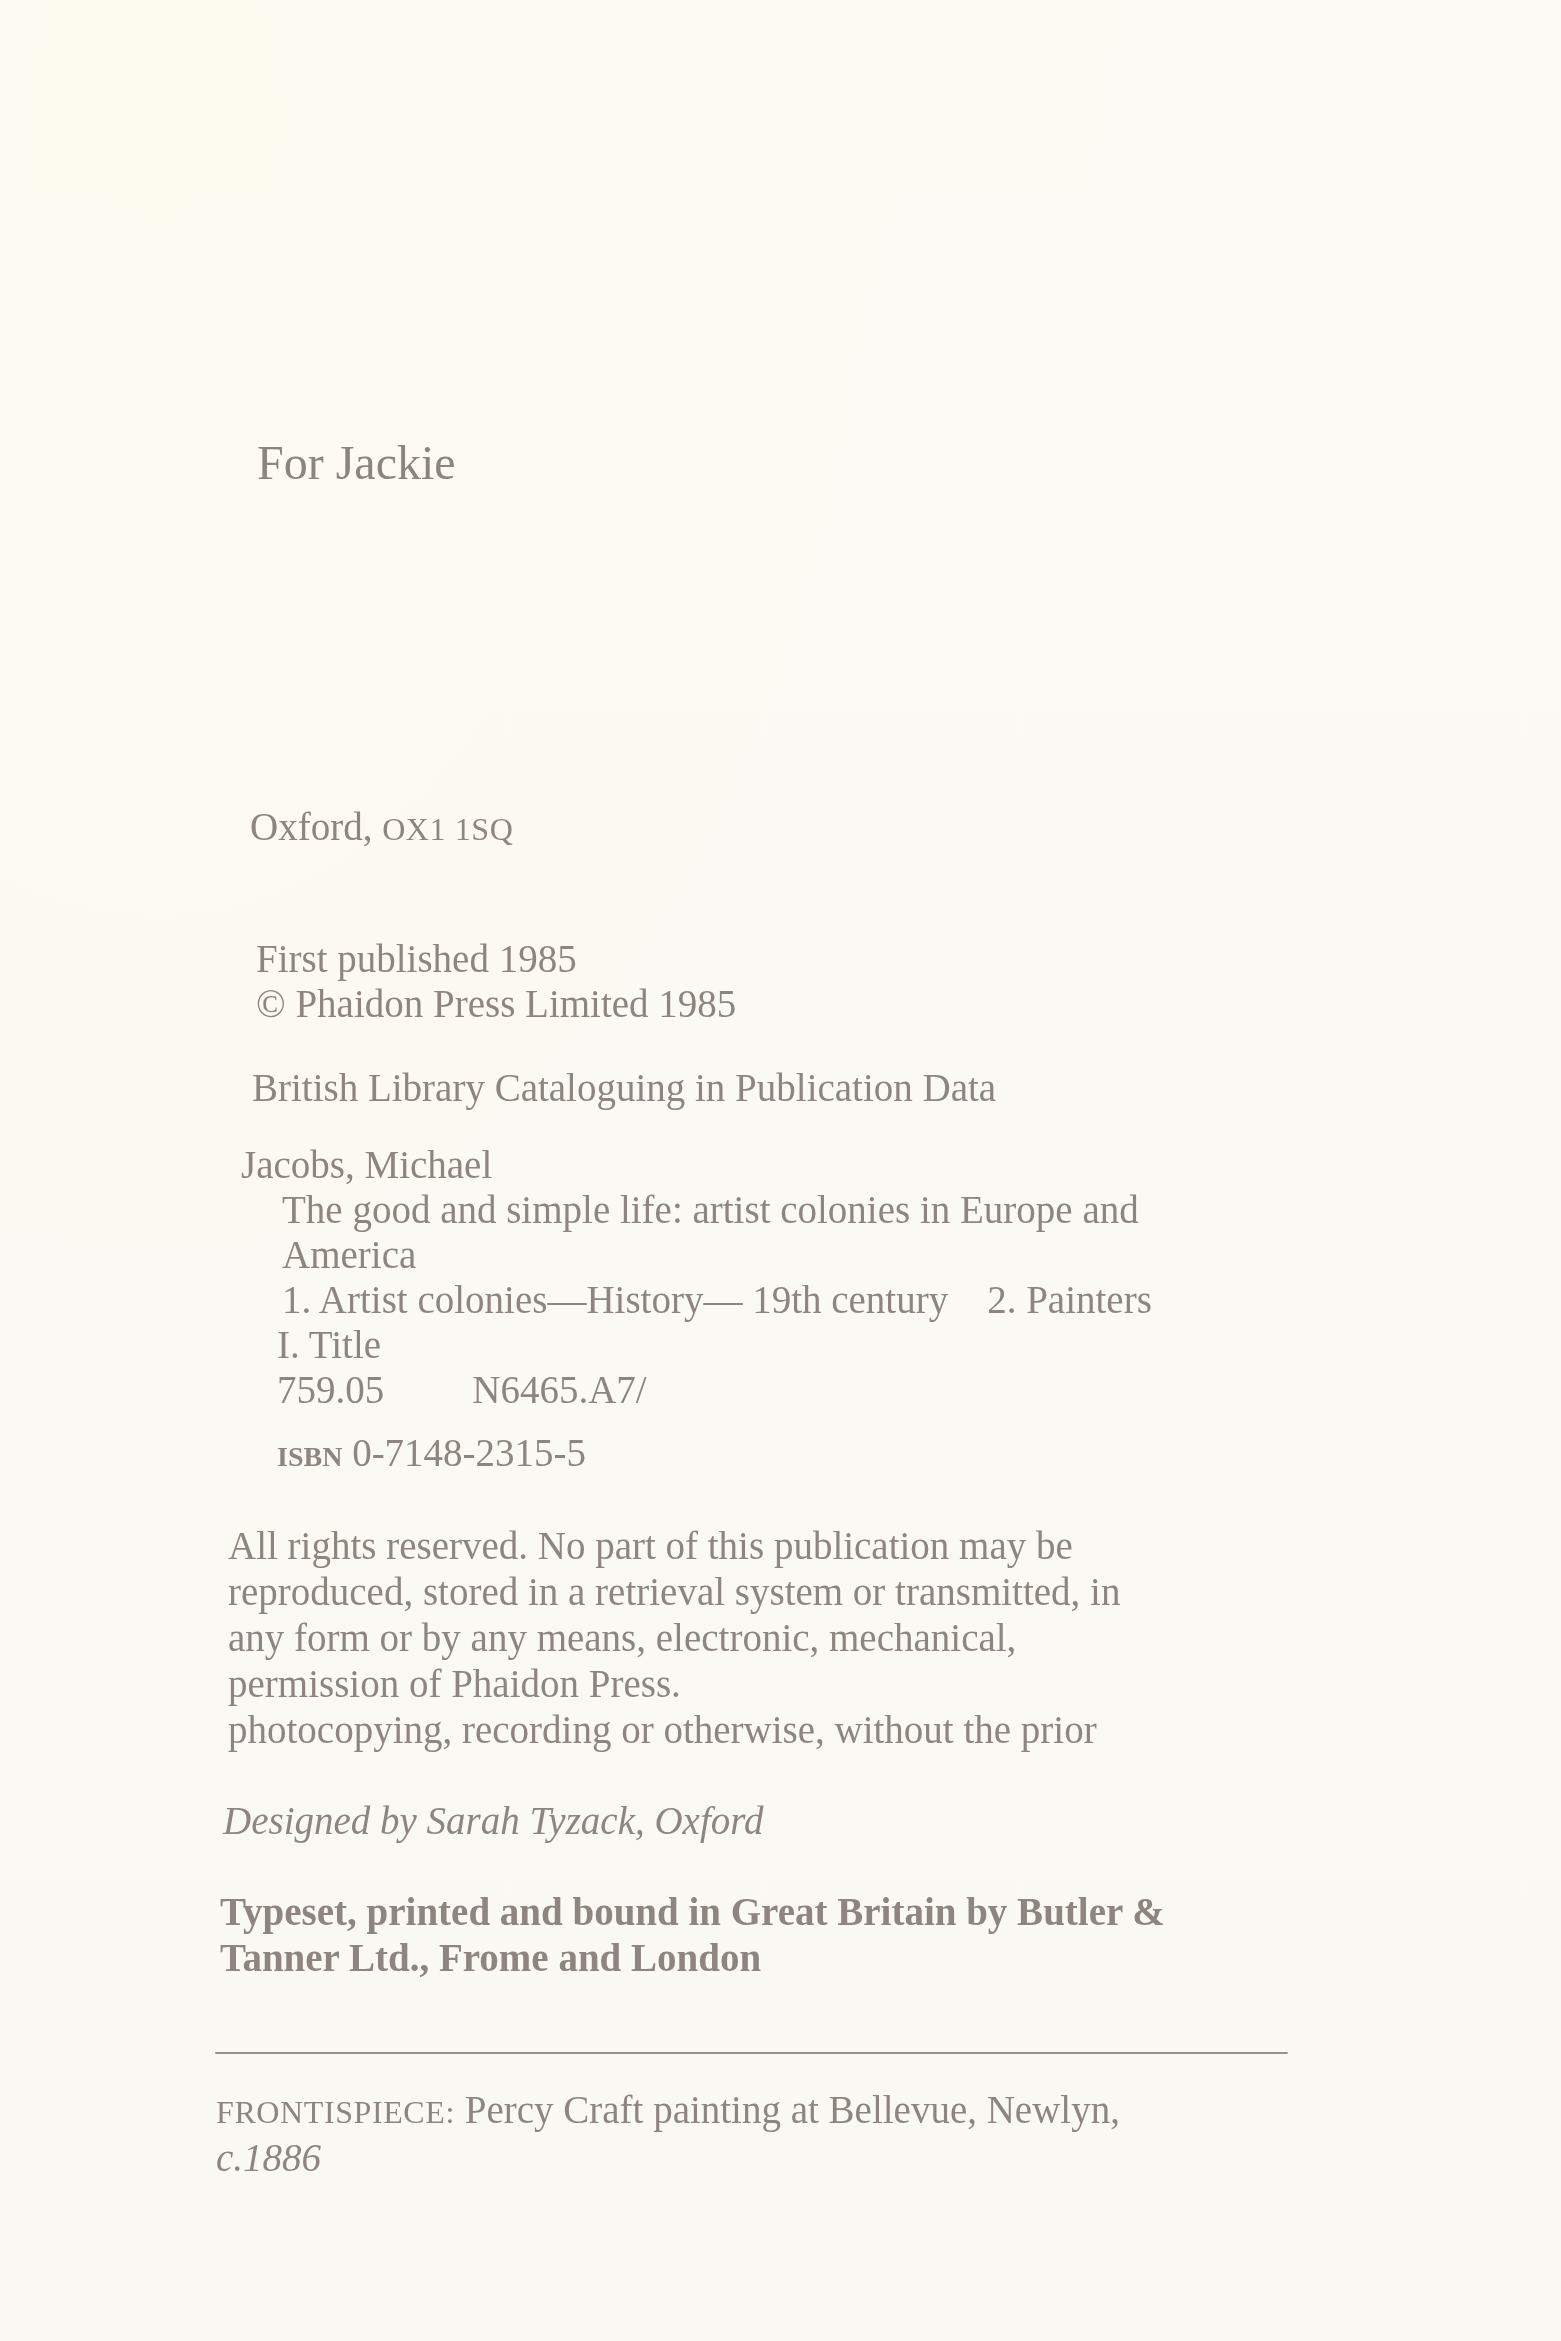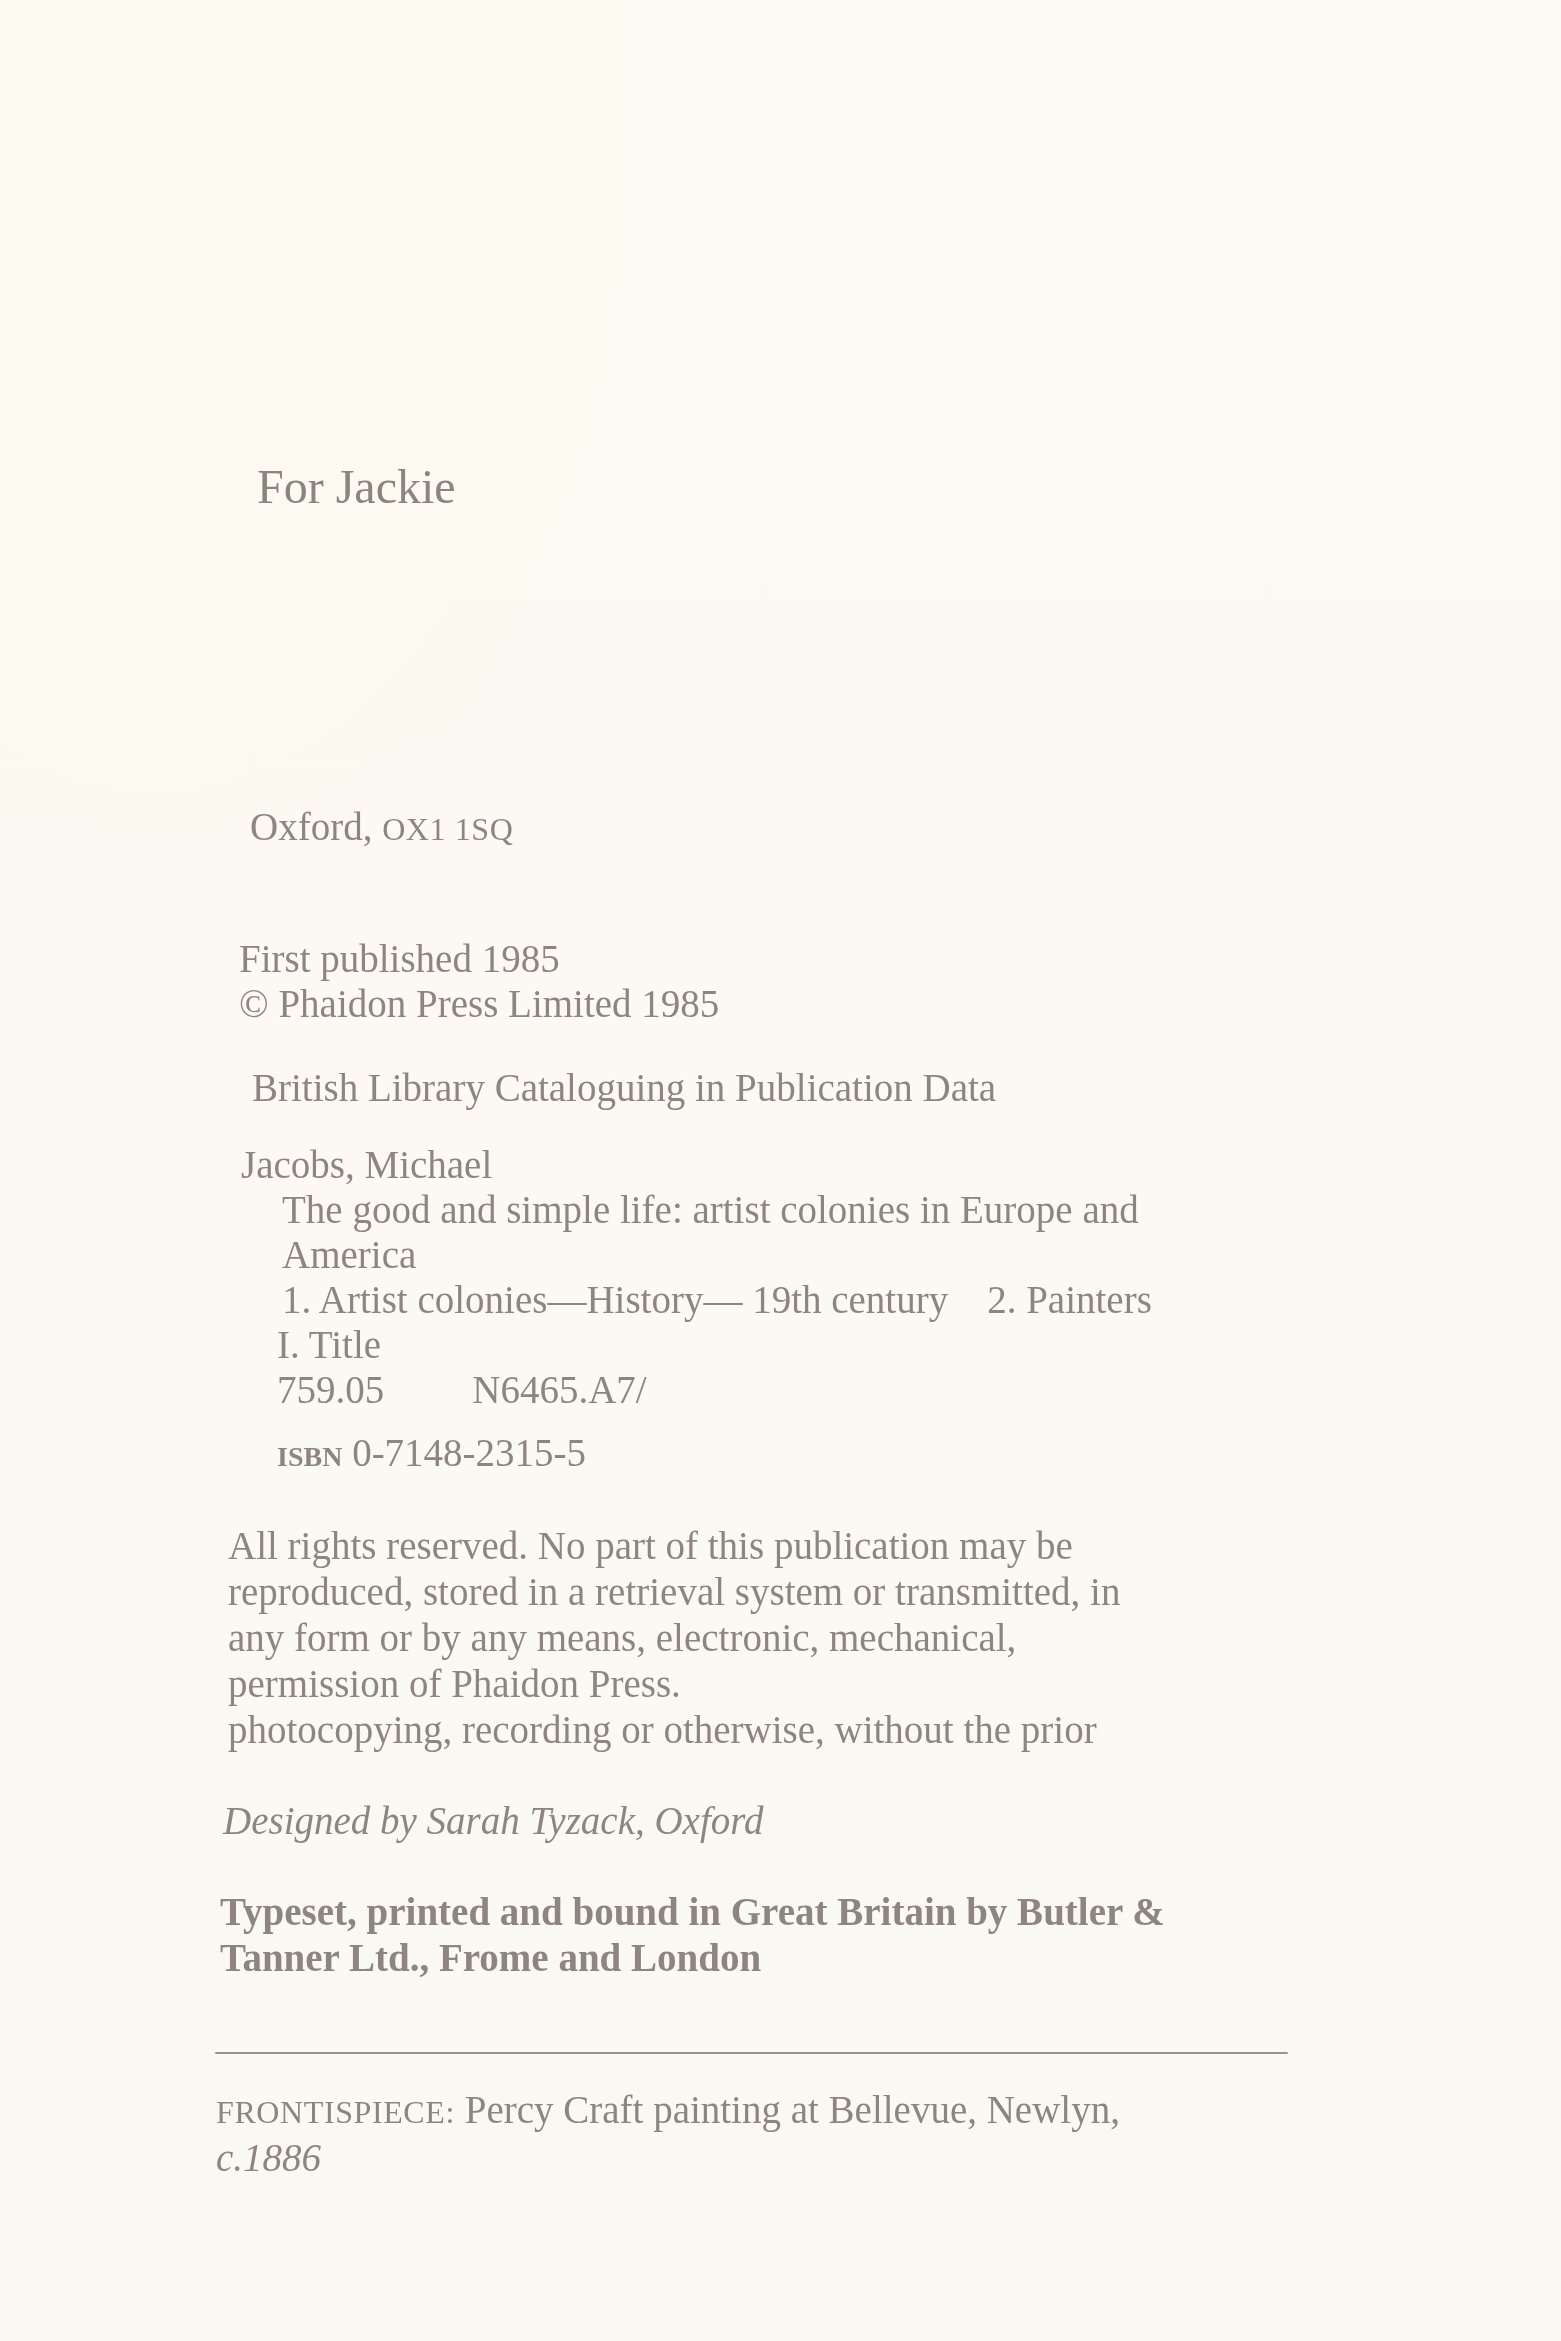--- a/index.html
+++ b/index.html
@@ -27,27 +27,27 @@
     }
     .line {
       display: block;
       white-space: nowrap;
       font-size: 39px;
       line-height: 45px;
       letter-spacing: 0px;
     }
     .dedication {
       left: 257px;
-      top: 460px;
+      top: 436px;
       font-size: 48px;
       line-height: 53px;
       color: #8c8480;
     }
     .address { left: 250px; top: 804px; }
-    .published { left: 239px; top: 936px; }
+    .published { left: 256px; top: 936px; }
     .cip-heading { left: 252px; top: 1065px; }
     .cip { left: 241px; top: 1142px; }
     .cip .indent { padding-left: 41px; }
     .cip .class-row {
       padding-left: 36px;
       display: flex;
       gap: 88px;
     }
     .cip .isbn {
       padding-left: 36px;

